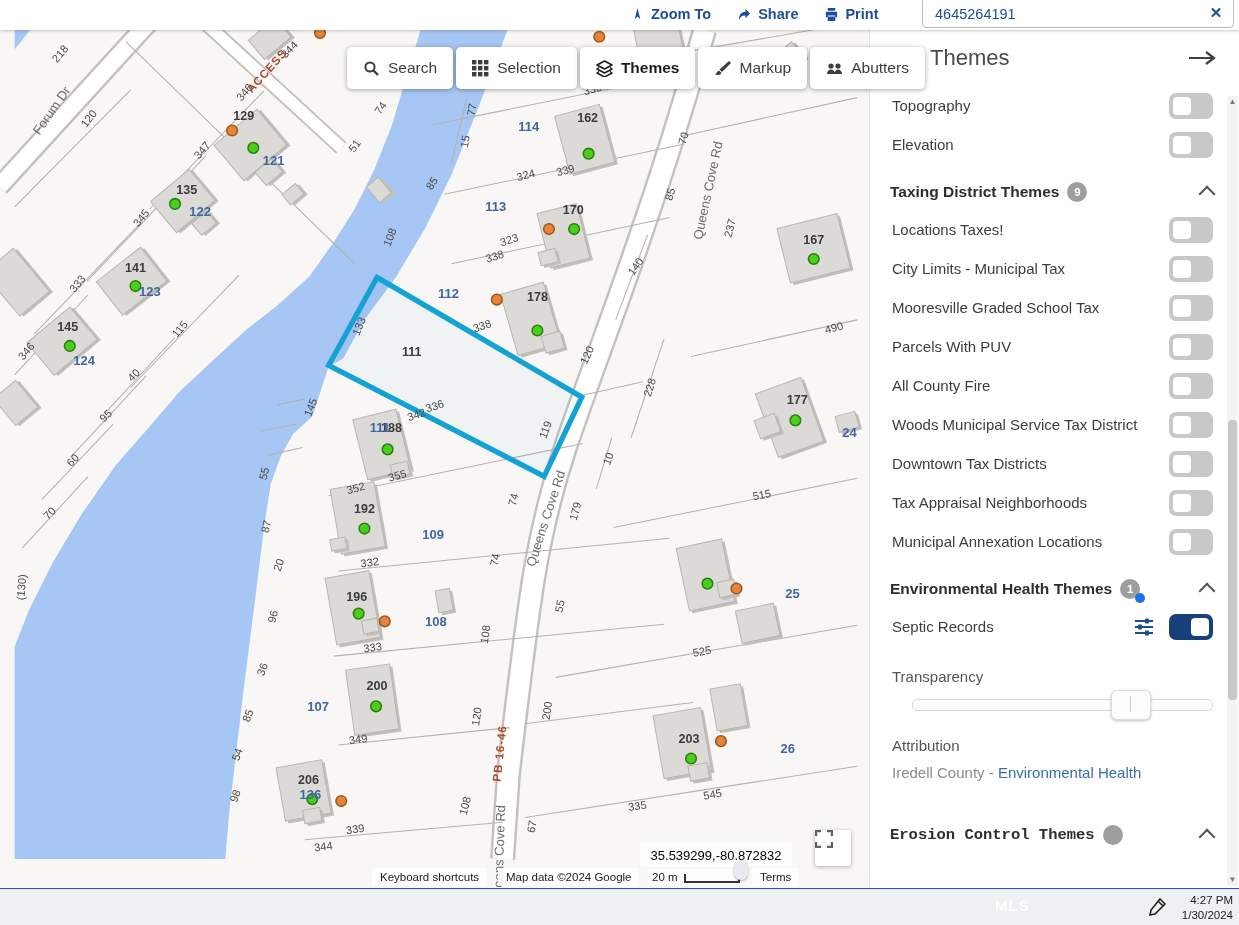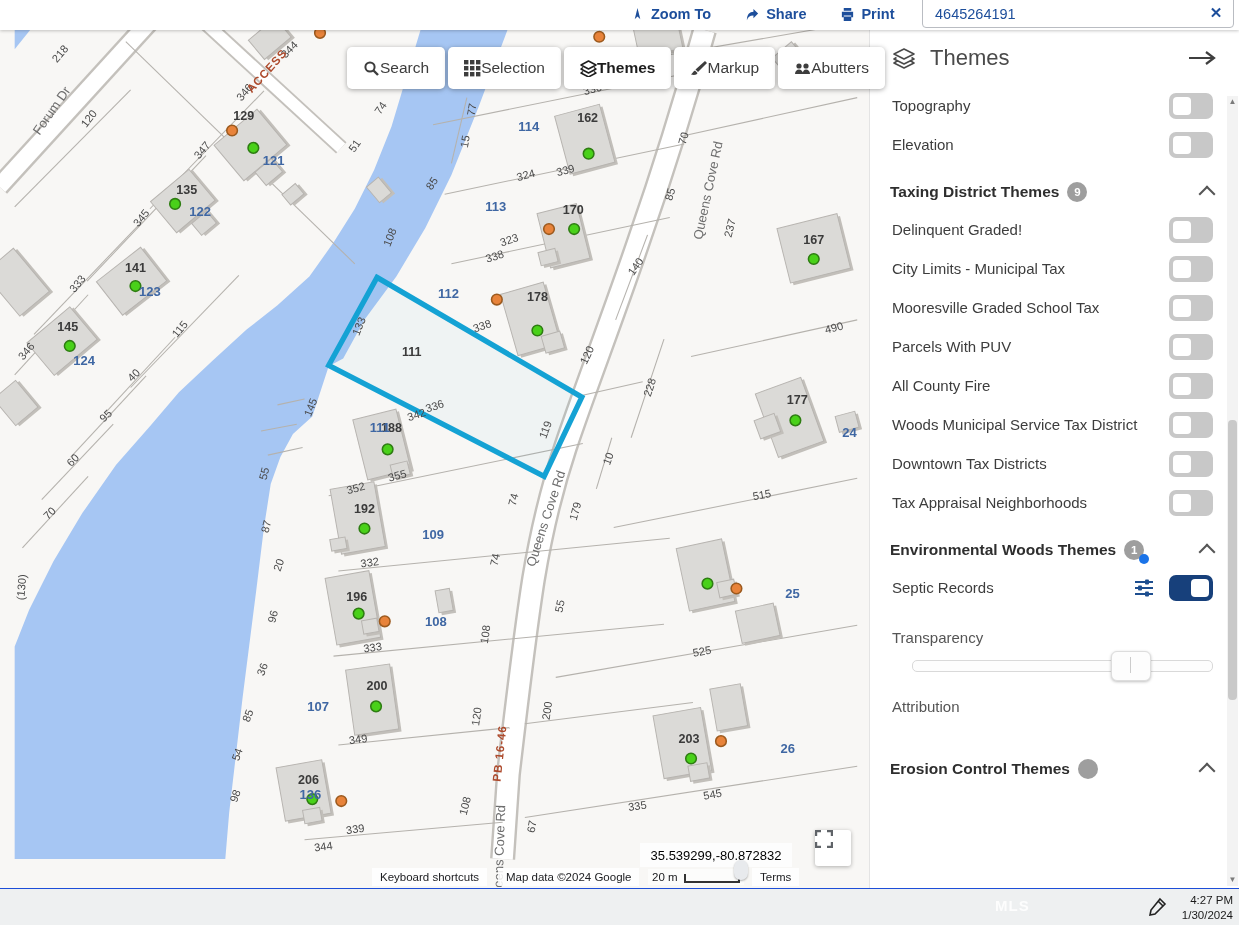--- a/index.html
+++ b/index.html
@@ -1,21 +1,21 @@
 <!DOCTYPE html>
 <html><head>
 <meta charset="utf-8">
 <style>
   html,body{margin:0;padding:0;background:#fff;}
   .stage{position:relative;width:1239px;height:925px;overflow:hidden;
          font-family:"Liberation Sans",sans-serif;background:#fff;}
   
   .topbar{position:absolute;left:0;top:0;width:1239px;height:30px;background:#fff;
           box-shadow:0 1px 3px rgba(0,0,0,.22);z-index:40;}
-  .topbar-items{position:absolute;left:630px;top:0;height:28px;display:flex;gap:34px;
+  .topbar-items{position:absolute;left:630px;top:0;height:28px;display:flex;gap:26px;
                 color:#1d4e9b;font-size:14.5px;font-weight:700;}
   .tb-btn{display:flex;align-items:center;gap:6px;cursor:pointer;white-space:nowrap;}
   .tb-ico{width:15px;height:15px;display:inline-block;}
   .tb-input{position:absolute;left:922px;top:-9px;width:312px;height:37px;border:1px solid #b9bcc2;border-radius:4px;
             font-family:"Liberation Sans",sans-serif;font-size:14.5px;color:#1d4e9b;padding:8px 28px 0 12px;box-sizing:border-box;background:#fff;}
   .tb-clear{position:absolute;left:1205px;top:2px;width:22px;height:22px;color:#1d4e9b;font-size:15px;font-weight:700;
             display:flex;align-items:center;justify-content:center;cursor:pointer;}
   
   .map{position:absolute;left:0;top:30px;width:869px;height:858px;background:#f8f7f5;overflow:hidden;}
   .map svg{position:absolute;left:0;top:0;}
@@ -27,21 +27,21 @@
   .mdata{position:absolute;left:498px;}
   .scalewrap{position:absolute;left:648px;display:flex;align-items:flex-end;gap:6px;background:rgba(255,255,255,.6);padding:2px 4px;}
   .scalebar{width:52px;height:7px;border-left:2px solid #333;border-right:2px solid #333;border-bottom:2px solid #333;}
   .sthumb{position:absolute;left:734px;top:-6px;width:14px;height:20px;background:#e8eaed;border-radius:7px;box-shadow:0 1px 2px rgba(0,0,0,.3);}
   .terms{position:absolute;left:752px;}
   .fsbtn{position:absolute;left:815px;top:800px;width:36px;height:36px;background:#fff;border-radius:3px;
          box-shadow:0 1px 4px rgba(0,0,0,.3);display:flex;align-items:center;justify-content:center;cursor:pointer;}
   
   .toolbar{position:absolute;left:347px;top:47px;display:flex;gap:3px;z-index:30;}
   .tool-btn{background:#fff;border-radius:5px;box-shadow:0 1px 5px rgba(0,0,0,.35);height:42px;display:flex;
-            align-items:center;padding:0 16px;font-size:15.5px;color:#3d3d3d;cursor:pointer;white-space:nowrap;}
+            align-items:center;gap:8px;padding:0 16px;font-size:15.5px;color:#3d3d3d;cursor:pointer;white-space:nowrap;}
   .tool-btn.active{font-weight:700;color:#1c1c1c;}
   .t-ico{width:17px;height:17px;flex:0 0 auto;}
   
   .sidebar{position:absolute;left:869px;top:30px;width:370px;height:858px;background:#fff;border-left:1px solid #e4e4e4;
            box-sizing:border-box;overflow:hidden;z-index:20;}
   .sb-header{display:flex;align-items:center;height:56px;padding:0 22px;gap:14px;}
   .sb-title{font-size:22px;color:#4a4a4a;flex:1;}
   .sb-row{display:flex;align-items:center;justify-content:space-between;height:39px;padding:0 26px 0 22px;}
   .sb-label{font-size:15px;color:#3d3d3d;}
   .sb-sec{display:flex;align-items:center;height:36px;padding:0 26px 0 20px;margin-top:10px;justify-content:center;}
@@ -56,21 +56,21 @@
   .toggle.on{background:#17407b;}
   .toggle.on .knob{left:auto;right:4px;}
   .septic-right{display:flex;align-items:center;gap:14px;}
   .sb-sub{padding:0 22px;font-size:15px;color:#555;}
   .slider{position:relative;margin:14px 26px 0 42px;height:10px;border-radius:5px;background:#fdfdfd;border:1px solid #d9d9d9;cursor:pointer;}
   .slider .handle{position:absolute;left:198px;top:-10px;width:38px;height:28px;background:#fdfdfd;border:1px solid #ddd;
                   border-radius:6px;box-shadow:0 1px 3px rgba(0,0,0,.25);}
   .slider .handle:before{content:"";position:absolute;left:18px;top:5px;width:1px;height:16px;background:#ccc;}
   .attr-line{padding:0 22px;font-size:15px;color:#8a8a8a;}
   .attr-line a{color:#3a6ea8;text-decoration:none;cursor:pointer;}
-  .clipped-sec{margin-top:36px;}
+  .clipped-sec{margin-top:36px;font-family:Liberation Mono, monospace;}
   .sb-scroll{position:absolute;right:1px;top:66px;width:11px;height:790px;background:#f3f3f3;}
   .sb-scroll .thumb{position:absolute;left:1px;top:324px;width:9px;height:280px;background:#c9c9c9;border-radius:4px;}
   .sb-scroll .arr{position:absolute;left:0;width:11px;height:12px;color:#7a7a7a;font-size:8px;text-align:center;line-height:12px;}
   
   .taskbar{position:absolute;left:0;top:888px;width:1239px;height:37px;background:#eef0f1;border-top:1px solid #1d4ed8;z-index:50;}
   .clock{position:absolute;right:6px;top:4px;text-align:right;font-size:11.5px;color:#1a1a1a;line-height:14.5px;}
   .penicon{position:absolute;right:72px;top:8px;width:20px;height:20px;color:#222;}
   .watermark{position:absolute;left:995px;top:8px;color:rgba(255,255,255,.85);font-weight:700;font-size:15px;letter-spacing:1px;}
 </style>
 </head>
@@ -414,21 +414,21 @@
           <div class="toggle">
             <div class="knob"></div>
           </div>
         </div>
         <div class="sb-sec">
           <span class="sb-sec-title">Taxing District Themes</span>
           <span class="badge">9</span>
           <span class="sec-caret"></span>
         </div>
         <div class="sb-row">
-          <span class="sb-label">Delinquent Graded!</span>
+          <span class="sb-label">Locations Taxes!</span>
           <div class="toggle">
             <div class="knob"></div>
           </div>
         </div>
         <div class="sb-row">
           <span class="sb-label">City Limits - Municipal Tax</span>
           <div class="toggle">
             <div class="knob"></div>
           </div>
         </div>
@@ -461,22 +461,28 @@
           <div class="toggle">
             <div class="knob"></div>
           </div>
         </div>
         <div class="sb-row">
           <span class="sb-label">Tax Appraisal Neighborhoods</span>
           <div class="toggle">
             <div class="knob"></div>
           </div>
         </div>
+        <div class="sb-row">
+          <span class="sb-label">Municipal Annexation Locations</span>
+          <div class="toggle">
+            <div class="knob"></div>
+          </div>
+        </div>
         <div class="sb-sec">
-          <span class="sb-sec-title">Environmental Woods Themes</span>
+          <span class="sb-sec-title">Environmental Health Themes</span>
           <span class="badge">1<span class="bdot"></span></span>
           <span class="sec-caret"></span>
         </div>
         <div class="sb-row">
           <span class="sb-label">Septic Records</span>
           <div class="septic-right">
             <svg width="22" height="20" viewBox="0 0 22 20">
               <g stroke="#1d4e8f" stroke-width="2">
                 <line x1="2" y1="4" x2="20" y2="4"></line>
                 <line x1="2" y1="10" x2="20" y2="10"></line>
@@ -492,20 +498,23 @@
               <div class="knob"></div>
             </div>
           </div>
         </div>
       </div>
     <div class="sb-sub" style="margin-top:22px">Transparency</div>
     <div class="slider">
       <div class="handle"></div>
     </div>
     <div class="sb-sub" style="margin-top:26px">Attribution</div>
+    <div class="attr-line" style="margin-top:10px">
+      <span>Iredell County - </span><a>Environmental Health</a>
+    </div>
     <div class="sb-sec clipped-sec">
       <span class="sb-sec-title">Erosion Control Themes</span>
       <span class="badge"></span>
       <span class="sec-caret"></span>
     </div>
     <div class="sb-scroll">
       <span class="arr" style="top:0">▲</span>
       <div class="thumb"></div>
       <span class="arr" style="bottom:0">▼</span>
     </div>

